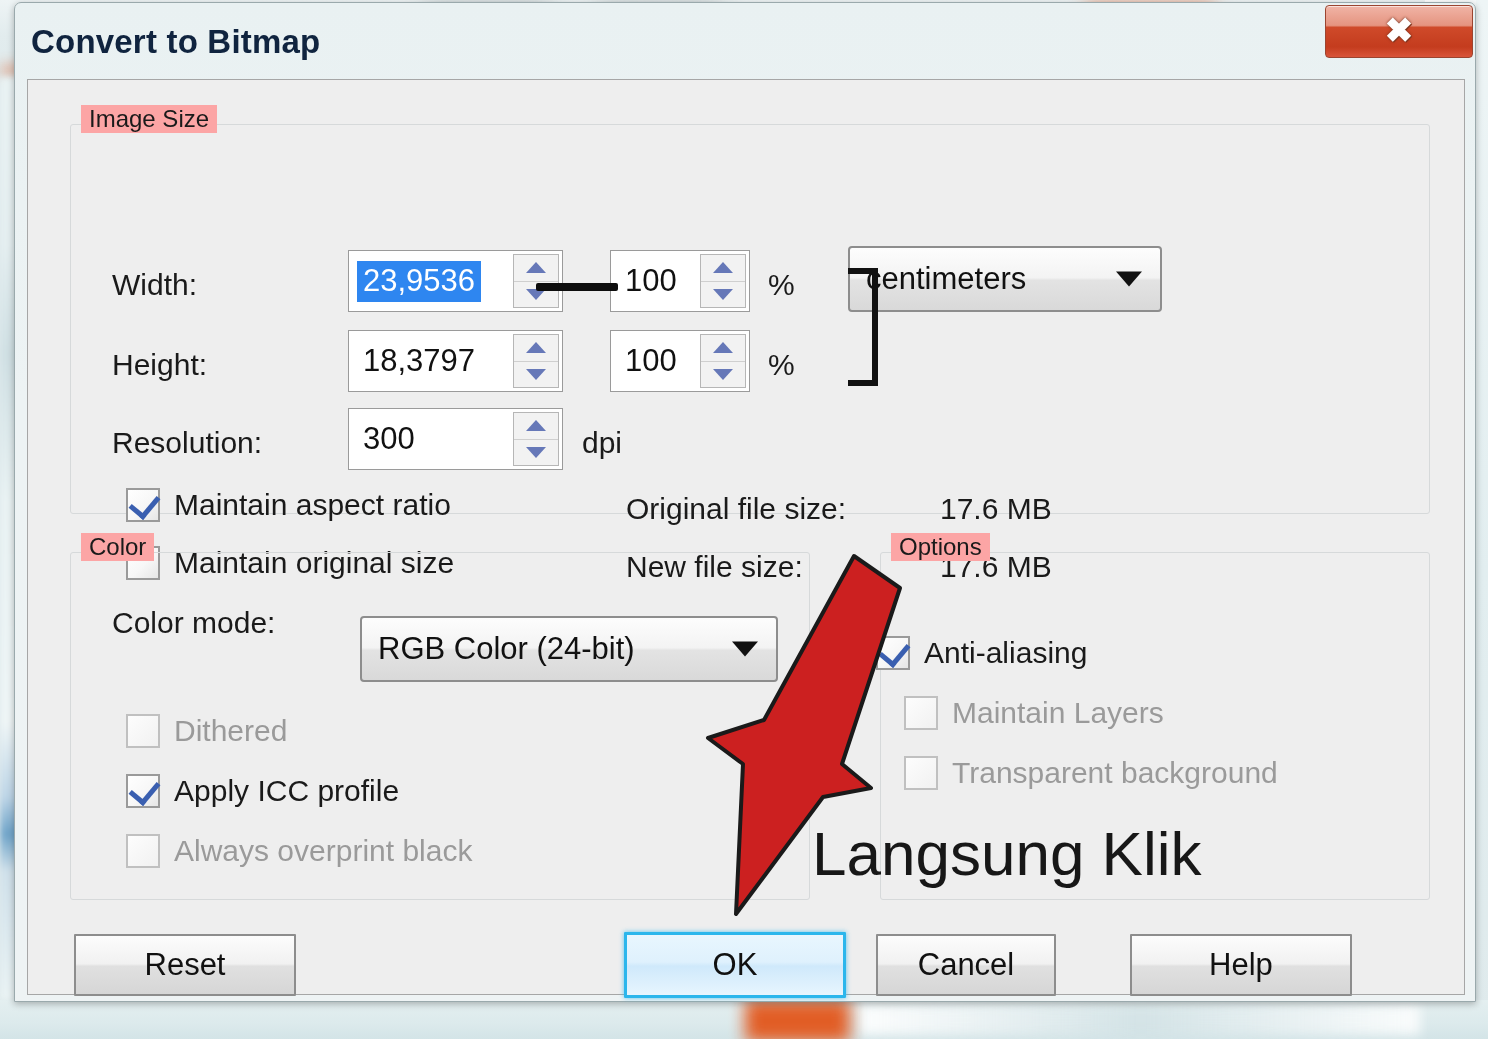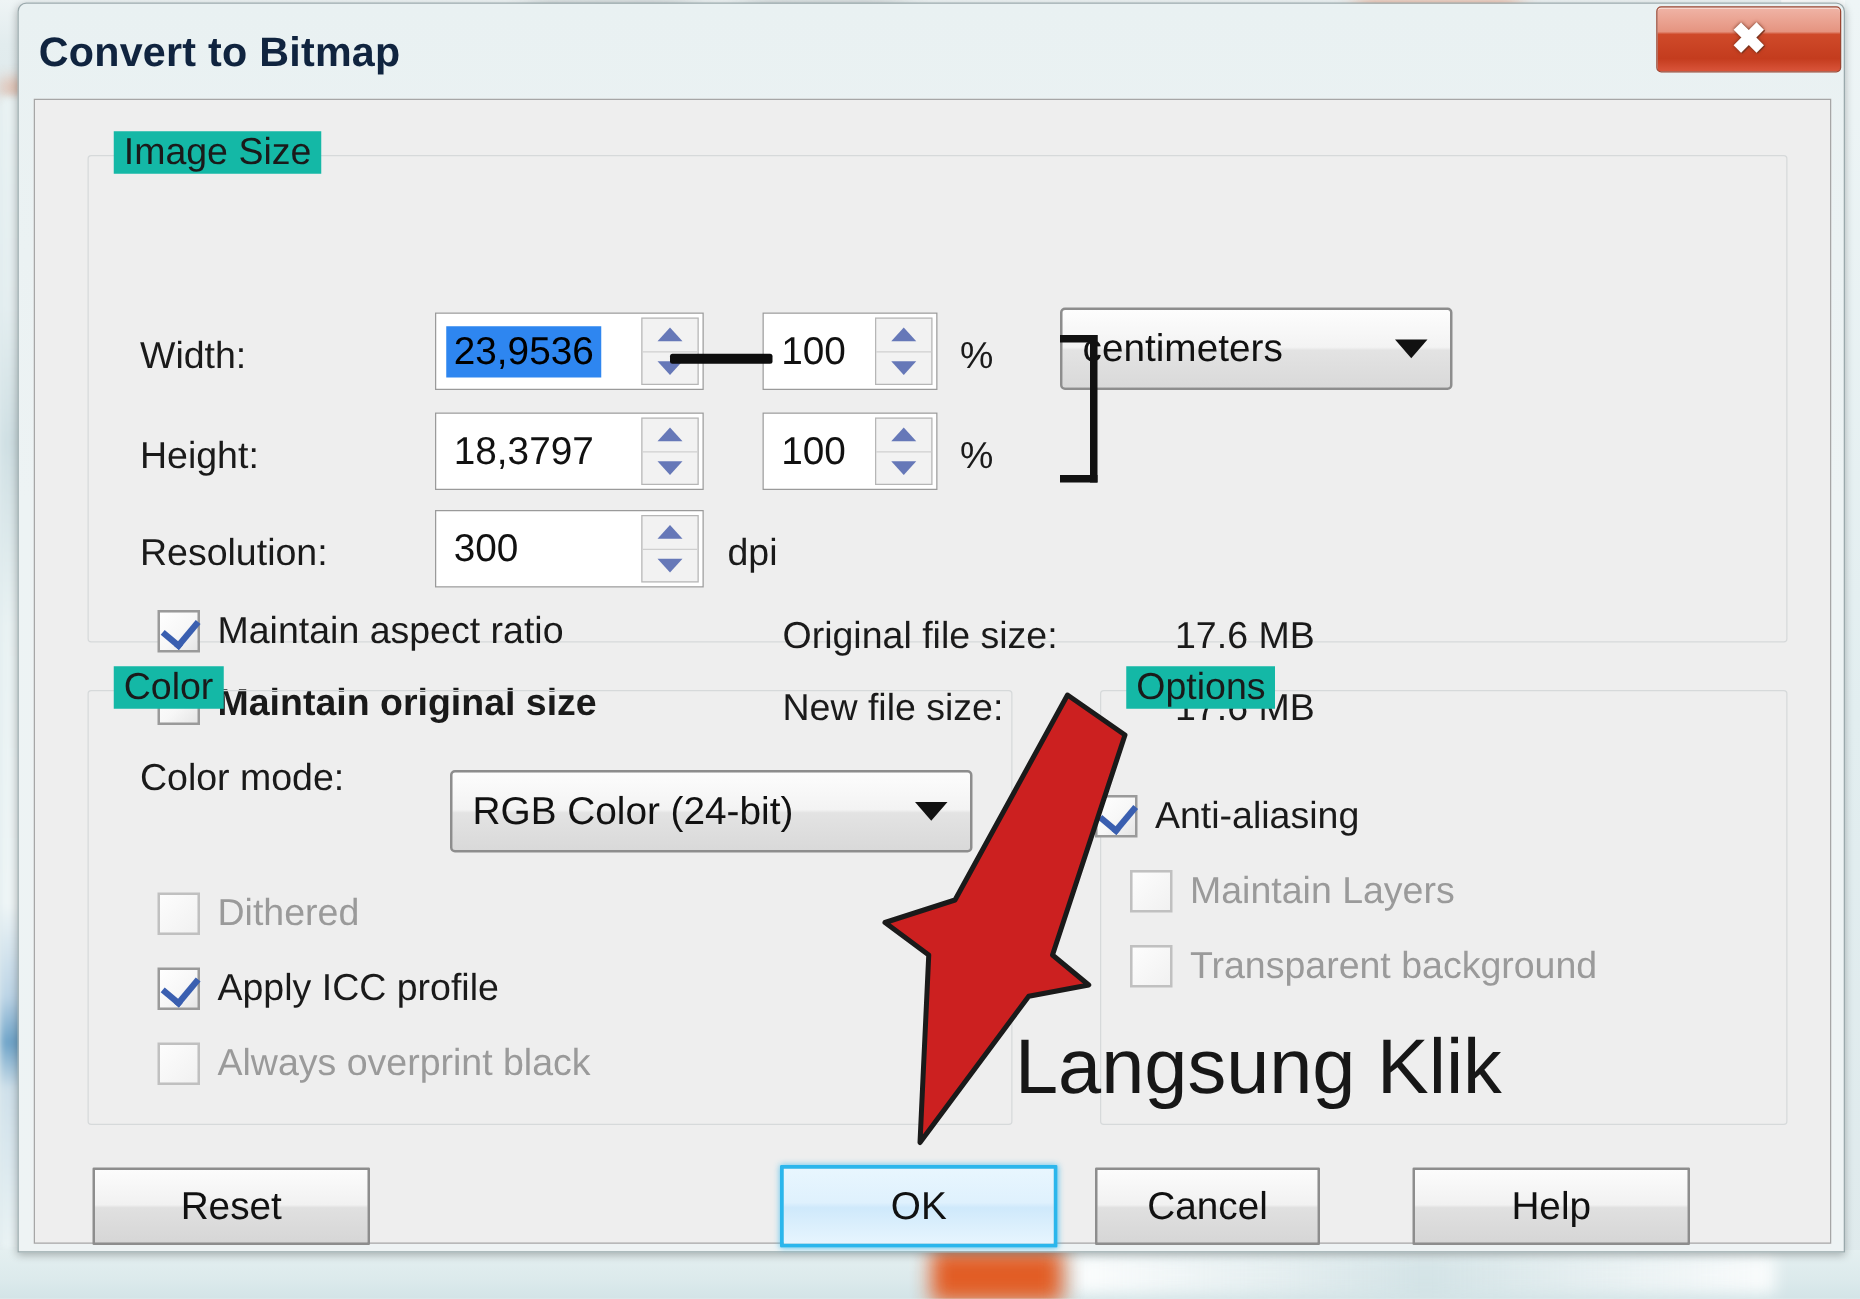--- a/index.html
+++ b/index.html
@@ -97,23 +97,23 @@
   }
 
   .group{
     position:absolute;
     border:1px solid #d6d9da;
     border-radius:3px;
     background:transparent;
     box-sizing:border-box;
   }
   .group > .legend{
-    position:absolute;top:-20px;left:20px;
-    background:#14b8a6;padding:0 8px;
-    font-size:30px;color:#1a1a1a;white-space:nowrap;
+    position:absolute;top:-20px;left:10px;
+    background:#fca5a5;padding:0 8px;
+    font-size:24px;color:#1a1a1a;white-space:nowrap;
   }
 
   #grp-image{left:42px;top:44px;width:1360px;height:390px;}
   #grp-color{left:42px;top:472px;width:740px;height:348px;}
   #grp-options{left:852px;top:472px;width:550px;height:348px;}
 
   .lbl{position:absolute;font-size:30px;color:#1a1a1a;white-space:nowrap;}
 
   
   .field{
@@ -121,21 +121,21 @@
     background:#ffffff;
     border:1px solid #9a9a9a;
     box-sizing:border-box;
     display:flex;align-items:center;
   }
   .field .fval{
     padding-left:14px;font-size:31px;color:#111;white-space:nowrap;
     font-family:"Liberation Sans", sans-serif;
   }
   .field .fval.sel{
-    background:#2e86f0;color:#000000;padding:2px 6px 3px 6px;margin-left:8px;
+    background:#2e86f0;color:#ffffff;padding:2px 6px 3px 6px;margin-left:8px;
   }
   .field.rt .fval{padding-left:0;width:100%;text-align:left;padding-left:14px;}
 
   
   .spin{
     position:absolute;top:3px;bottom:3px;right:3px;width:46px;
     border:1px solid #b6b6b6;background:#f2f2f2;box-sizing:border-box;
     display:flex;flex-direction:column;
   }
   .spin .half{flex:1;display:flex;align-items:center;justify-content:center;}
@@ -317,21 +317,21 @@
 
     <div class="cbrow" style="left:98px;top:348px;top:348px;margin-top:0;left:98px;top:0;position:absolute;top:348px;" hidden=""></div>
 
     <div class="cbrow" style="left:98px;top:408px;">
       <span class="cbox">
           <span class="ck"></span>
         </span>
       <span class="cbl">Maintain aspect ratio</span>
     </div>
 
-    <div class="cbrow" style="left:98px;top:466px;font-weight:bold;">
+    <div class="cbrow" style="left:98px;top:466px;">
       <span class="cbox"></span>
       <span class="cbl">Maintain original size</span>
     </div>
 
     <div class="lbl" style="left:598px;top:412px;">Original file size:</div>
     <div class="lbl" style="left:912px;top:412px;">17.6 MB</div>
     <div class="lbl" style="left:598px;top:470px;">New file size:</div>
     <div class="lbl" style="left:912px;top:470px;">17.6 MB</div>
 
     <div class="group" id="grp-color">

